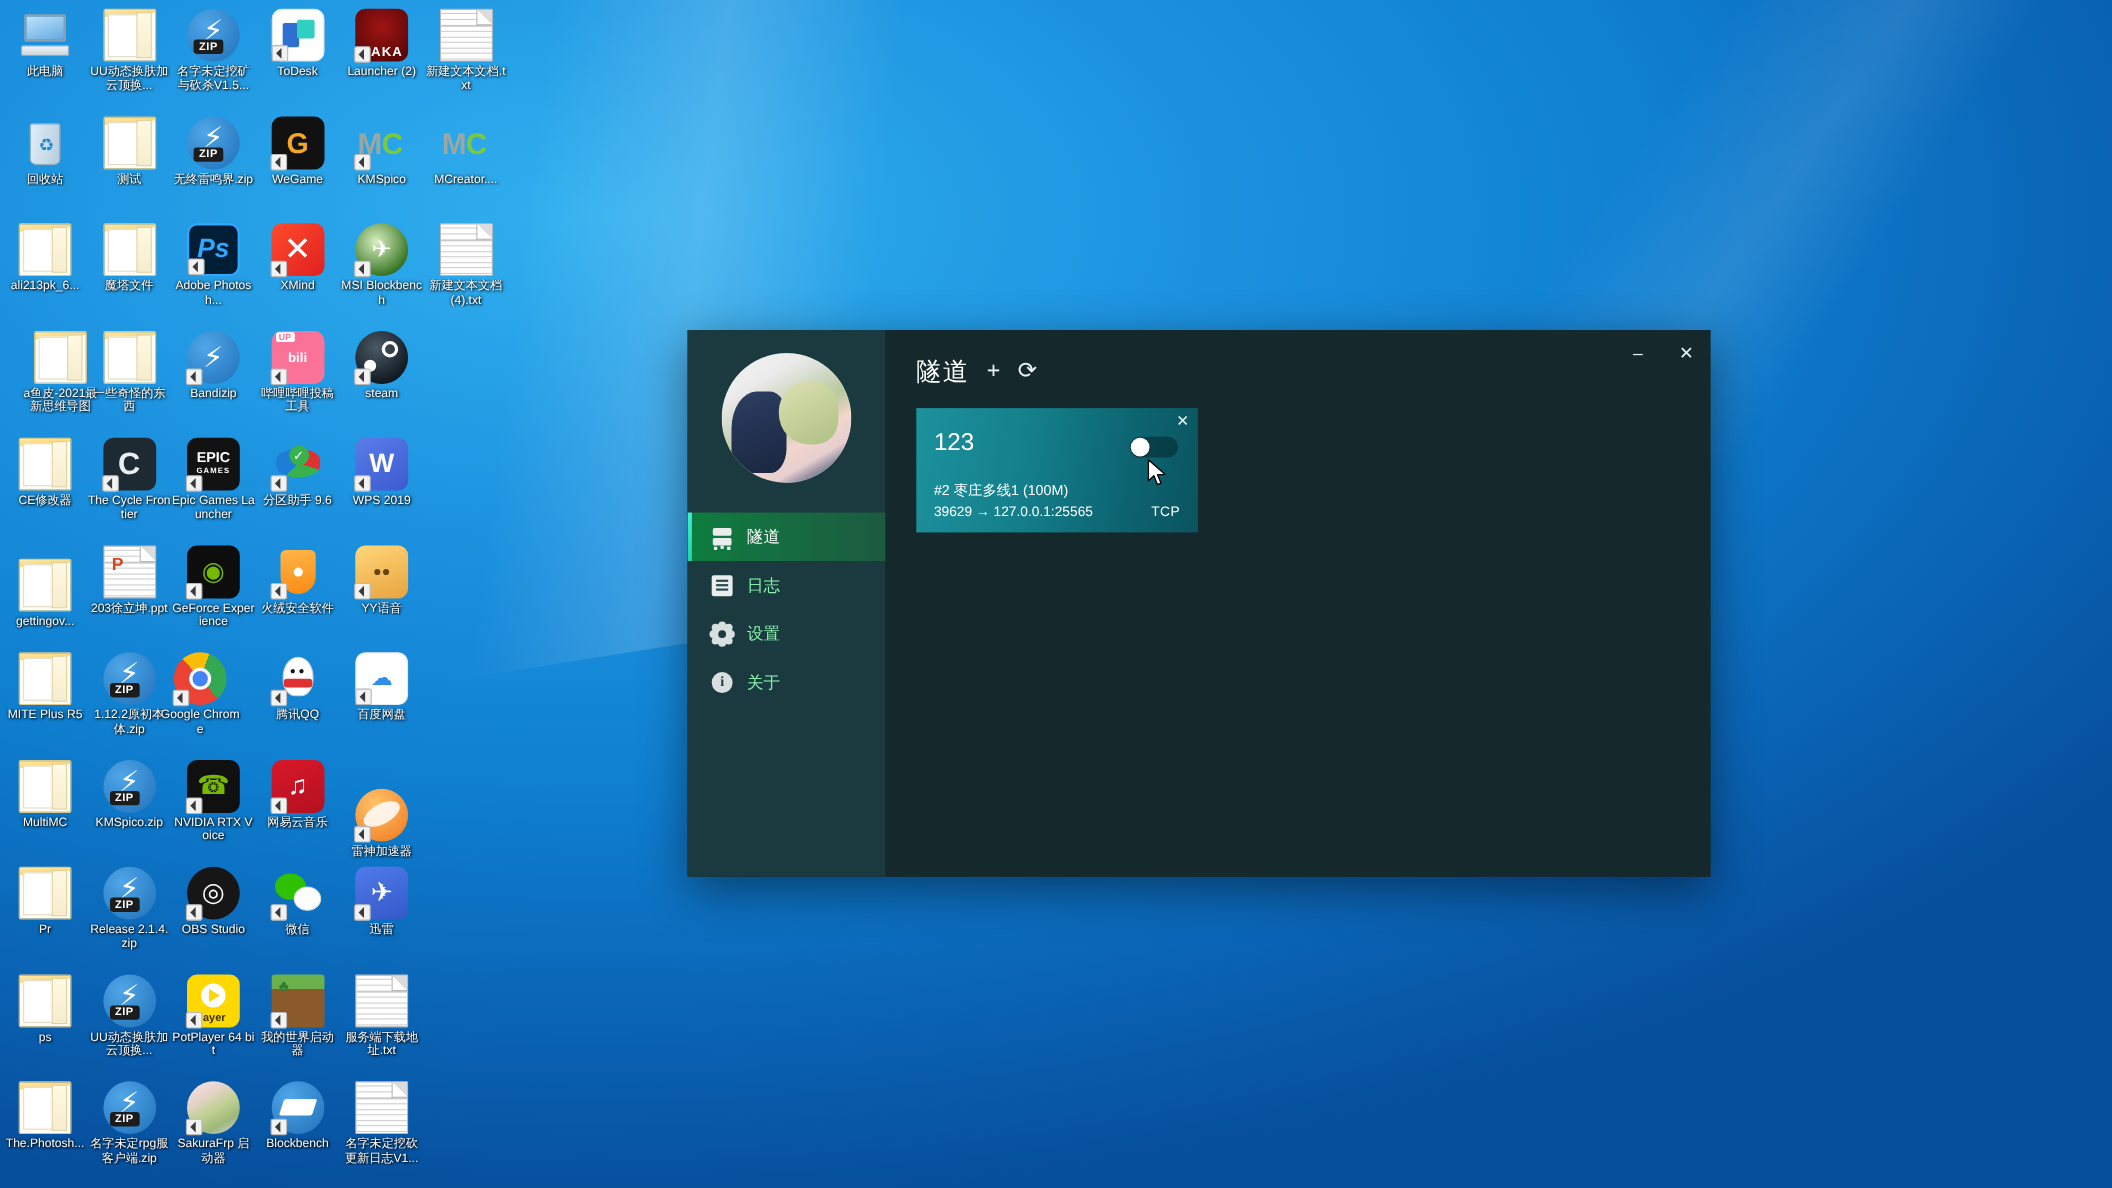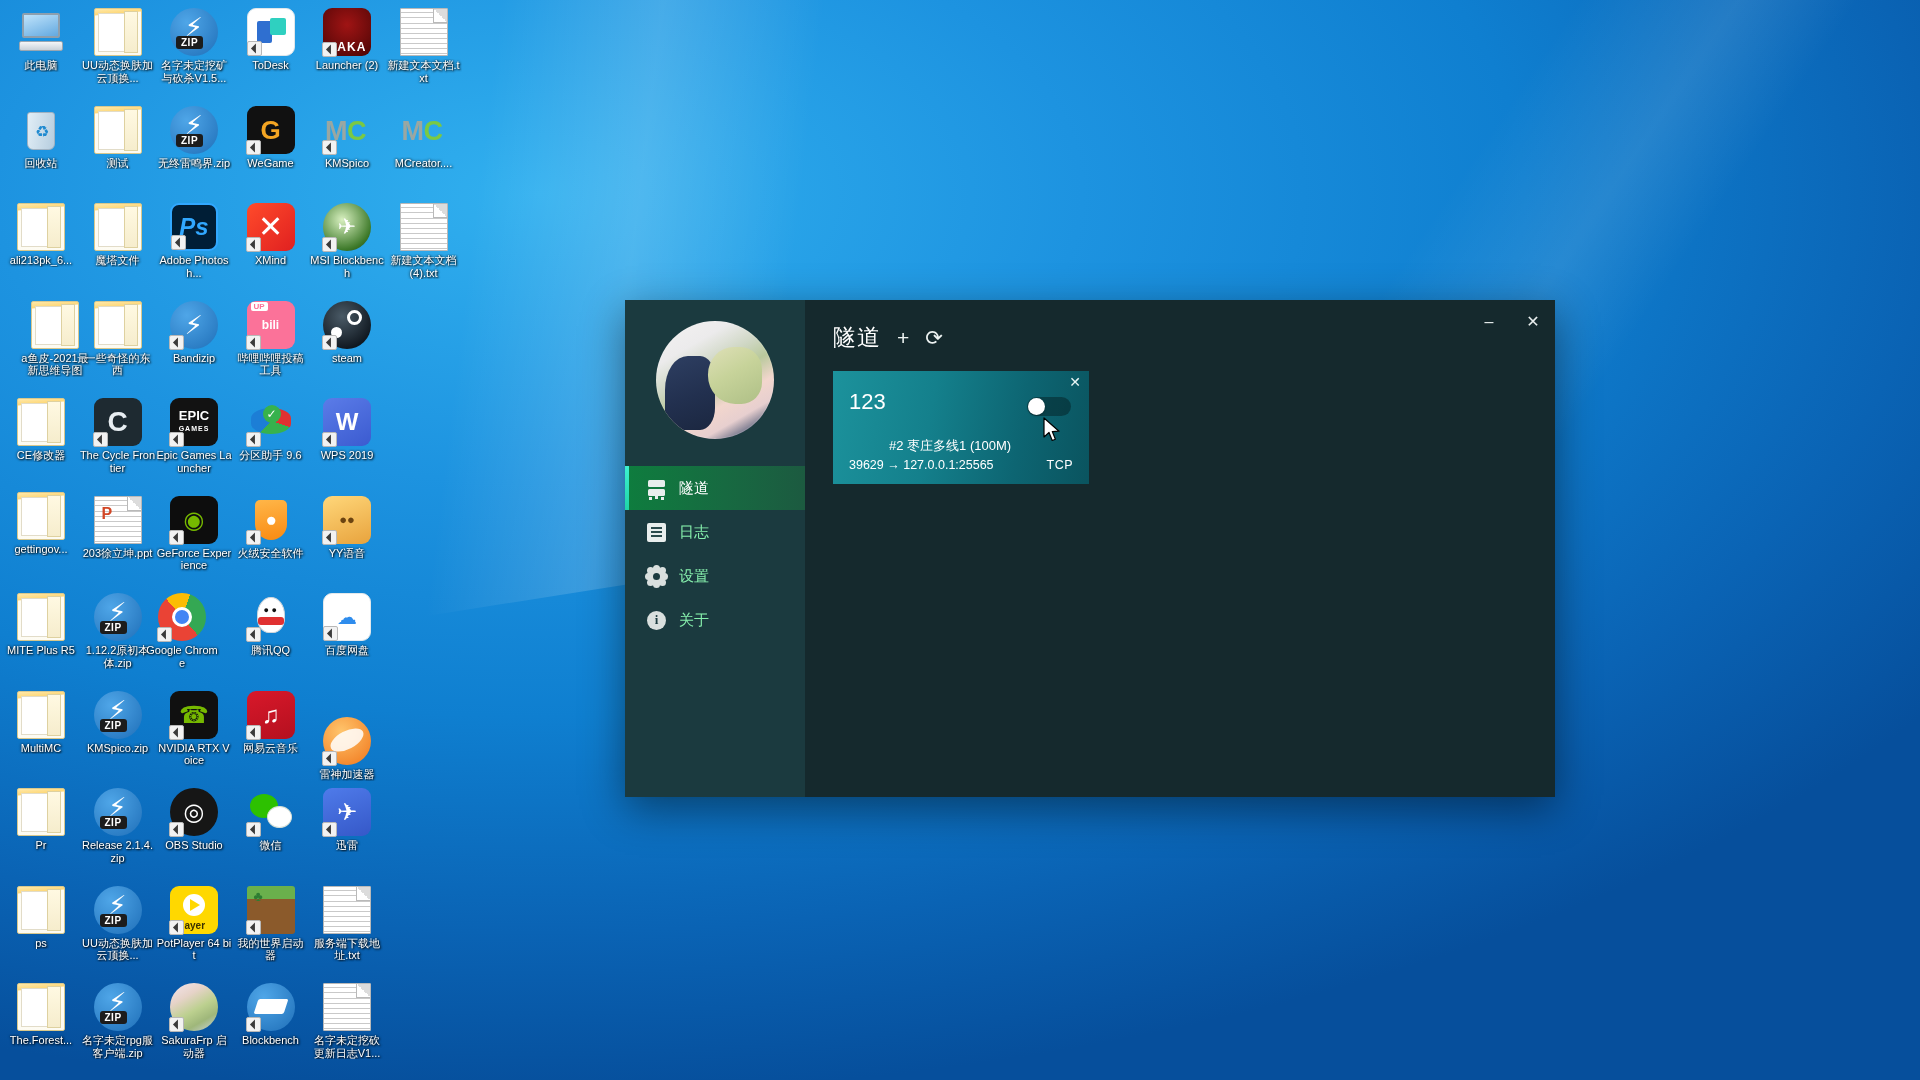--- a/index.html
+++ b/index.html
@@ -182,21 +182,21 @@
     cursor: pointer; line-height: 1;
   }
   .toggle {
     position: relative; width: 44px; height: 19px; border-radius: 10px;
     background: rgba(0,0,0,.33); margin-top: 12px; margin-right: 2px; cursor: pointer;
   }
   .toggle .knob {
     position: absolute; left: 1px; top: 1px; width: 17px; height: 17px;
     border-radius: 50%; background: #fff; box-shadow: 0 1px 2px rgba(0,0,0,.35);
   }
-  .tc-node { font-size: 13px; margin-bottom: 3px; margin-left: 40px; }
+  .tc-node { font-size: 13px; margin-bottom: 3px; }
   .tc-bottom { display: flex; align-items: baseline; justify-content: space-between; font-size: 12.5px; }
   .tc-proto { font-size: 12.5px; letter-spacing: .5px; }
 
   
   #cursor { position: absolute; left: 1043px; top: 417px; z-index: 40; pointer-events: none; }
 </style>
 </head>
 <body>
 
 <div id="desktop">
@@ -369,21 +369,21 @@
         </span>
         <div class="di-label">分区助手 9.6</div>
       </div>
       <div class="desk-icon" style="left: 309px; top: 398px;">
         <span class="di-img ic-square" style="background: linear-gradient(150deg, rgb(91, 124, 232), rgb(59, 91, 208));">
           <span class="cx" style="font-size:24px;">W</span>
           <span class="shortcut-arrow"></span>
         </span>
         <div class="di-label">WPS 2019</div>
       </div>
-      <div class="desk-icon" style="left: 3px; top: 492px; text-align: center;">
+      <div class="desk-icon" style="left: 3px; top: 508px; text-align: center;">
         <span class="di-img ic-folder"></span>
         <div class="di-label">gettingov...</div>
       </div>
       <div class="desk-icon" style="left: 79.5px; top: 495.5px;">
         <span class="di-img ic-doc">
           <span style="position:absolute;left:7px;top:8px;color:#d24726;font-weight:bold;font-size:16px;">P</span>
         </span>
         <div class="di-label">203徐立坤.ppt</div>
       </div>
       <div class="desk-icon" style="left: 156px; top: 495.5px;">
@@ -533,21 +533,21 @@
           <span class="shortcut-arrow"></span>
         </span>
         <div class="di-label">我的世界启动器</div>
       </div>
       <div class="desk-icon" style="left: 309px; top: 885.5px;">
         <span class="di-img ic-doc"></span>
         <div class="di-label">服务端下载地址.txt</div>
       </div>
       <div class="desk-icon" style="left: 3px; top: 983px;">
         <span class="di-img ic-folder"></span>
-        <div class="di-label">The.Forest...</div>
+        <div class="di-label">The.Photosh...</div>
       </div>
       <div class="desk-icon" style="left: 79.5px; top: 983px;">
         <span class="di-img ic-zip">
           <span class="bolt">⚡</span>
           <span class="zipbadge">ZIP</span>
         </span>
         <div class="di-label">名字未定rpg服客户端.zip</div>
       </div>
       <div class="desk-icon" style="left: 156px; top: 983px;">
         <span class="di-img ic-circle" style="background: linear-gradient(150deg, rgb(245, 230, 239) 0%, rgb(230, 211, 200) 30%, rgb(188, 208, 143) 55%, rgb(159, 183, 122) 75%, rgb(207, 214, 230) 100%);">

